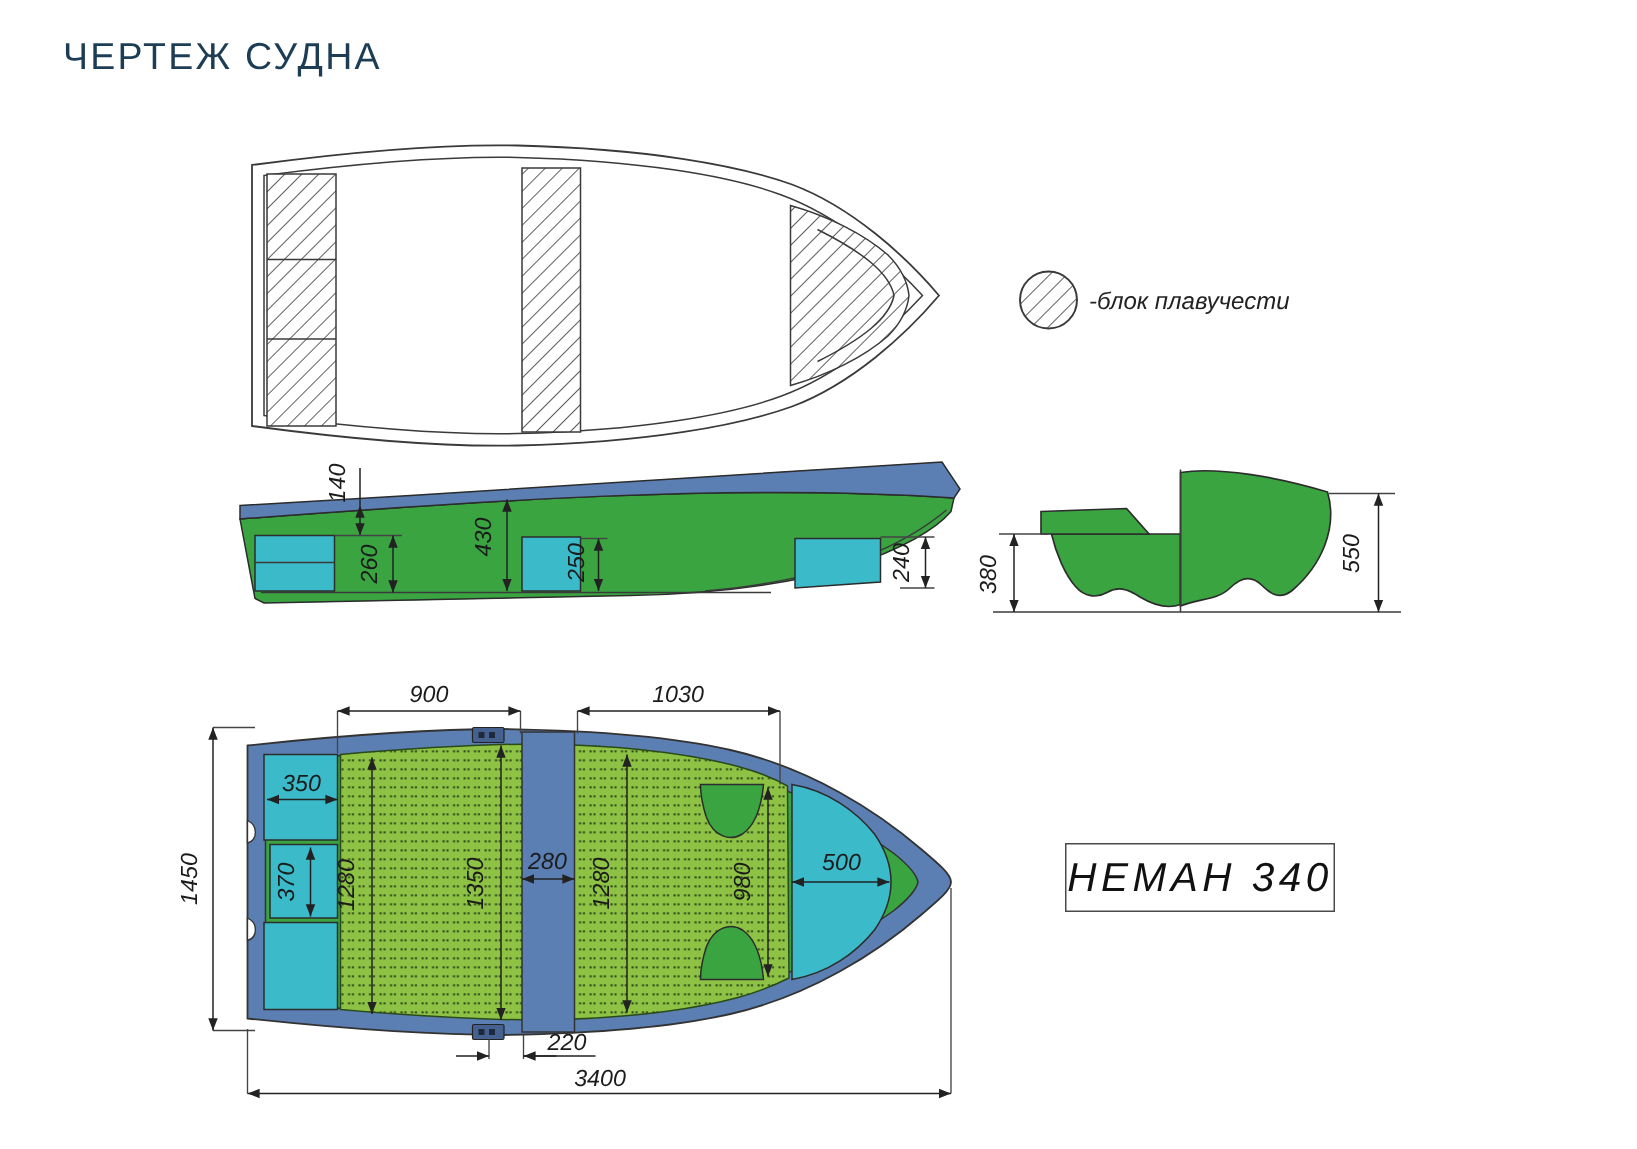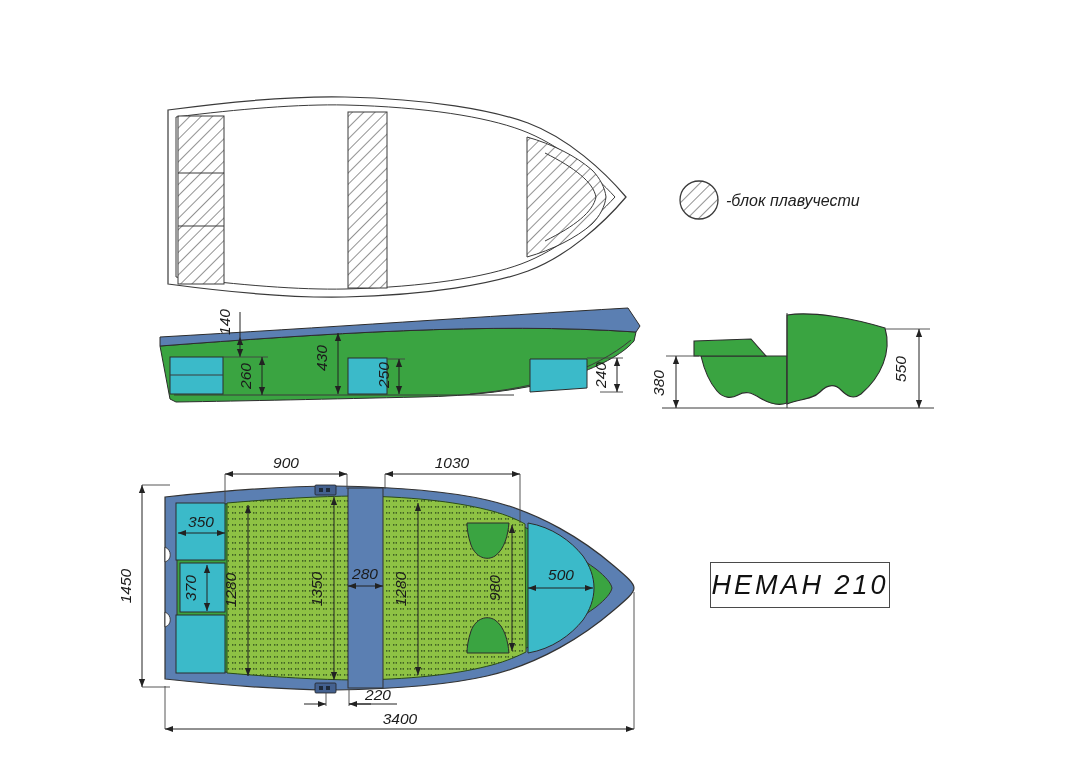--- a/index.html
+++ b/index.html
@@ -19,20 +19,21 @@
   #model-plate{position:absolute;left:710px;top:562px;width:178px;height:44px;
                border:1.6px solid #4a4a4a;display:flex;align-items:center;justify-content:center;
                font-style:italic;font-size:27px;letter-spacing:3px;color:#111;
                font-family:"Liberation Sans",sans-serif;}
 </style>
 </head>
 <body>
 
 <div id="stage">
 
+  <div id="page-title">ЧЕРТЕЖ СУДНА</div>
 
   <svg class="view" style="left:148px;top:85px" width="492" height="215" viewBox="148 85 492 215">
     <defs>
       <pattern id="hatchA" width="8" height="8" patternUnits="userSpaceOnUse" patternTransform="rotate(-45)">
         <rect width="8" height="8" fill="#ffffff"></rect>
         <line x1="0" y1="0" x2="8" y2="0" stroke="#3a3a3a" stroke-width="1.1"></line>
       </pattern>
     </defs>
     <path class="outline" d="M168,110 C235,101 300,96 345,97 C430,99 492,110 528,123 C568,138 604,171 626,197
          C604,223 568,256 528,271 C492,284 430,295 345,297 C300,298 235,293 168,284 Z"></path>
@@ -230,16 +231,16 @@
     </g>
     <g>
       <line x1="165" y1="686" x2="165" y2="729" class="ext"></line>
       <line x1="634" y1="592" x2="634" y2="729" class="ext"></line>
       <line x1="165" y1="729" x2="634" y2="729" class="dline" marker-start="url(#arrP)" marker-end="url(#arrP)"></line>
       <text class="dim" text-anchor="middle" x="400" y="724">3400</text>
     </g>
   </svg>
 
   <div id="model-plate">
-    <span>НЕМАН 210</span>
+    <span>НЕМАН 340</span>
   </div>
 
 </div>
 
 </body></html>

